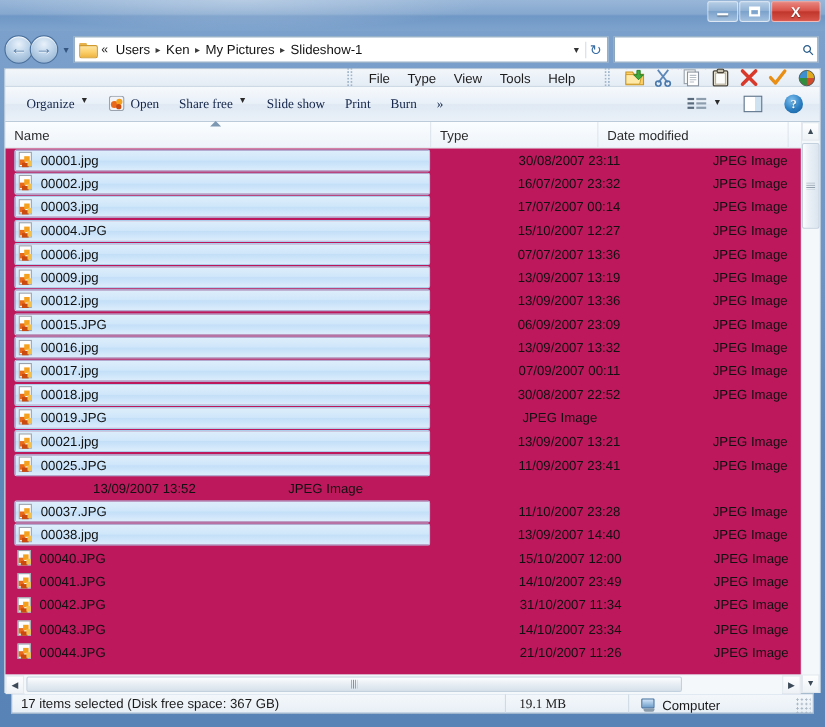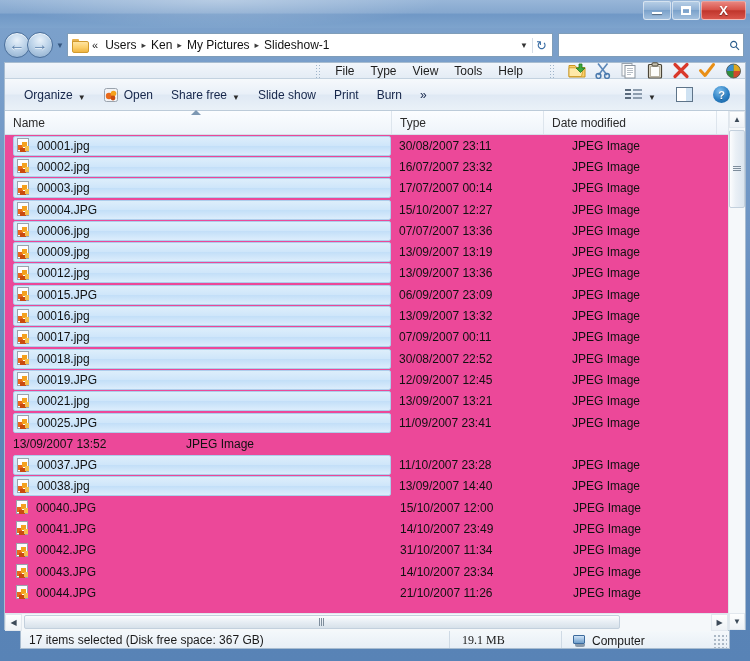--- a/index.html
+++ b/index.html
@@ -182,28 +182,29 @@
   .cmdbar {
     height: 32px;
     display: flex;
     align-items: center;
     background: linear-gradient(to bottom, #f6f9fc 0%, #e9f0f8 48%, #dfe9f4 52%, #eaf1f8 100%);
     border-bottom: 1px solid #bccbd9;
     padding: 0 6px 0 10px;
   }
   .cmd {
     display: flex;
-    align-items: flex-end;
+    align-items: flex-start;
     gap: 5px;
     padding: 3px 8px;
     color: #15264a;
     font-size: 12px;
     border: 1px solid transparent;
     border-radius: 2px;
     white-space: nowrap;
+    font-family: Liberation Serif, serif;
   }
   .caret { font-size: 8px; color:#2b2b2b; }
   .cmd-spacer { flex: 1; }
   .cmd-right { display:flex; align-items:center; gap:2px; }
 
   
   .views-ico { width:18px; height:14px; position:relative; }
   .views-ico i {
     position:absolute; left:0; width:6px; height:2px; background:#5a6b7d; display:block;
   }
@@ -226,21 +227,21 @@
     width: 17px; height: 17px;
     border-radius: 50%;
     background: radial-gradient(circle at 40% 30%, #7fc0ee 0%, #2a7ec2 55%, #135a96 100%);
     color:#fff; font-size: 11px; font-weight: bold;
     display:flex; align-items:center; justify-content:center;
     text-shadow: 0 1px 1px rgba(0,0,0,0.35);
   }
 
   
   .listarea { flex: 1; display: flex; min-height: 0; position: relative; }
-  .listmain { flex: 1; display: flex; flex-direction: column; min-width: 0; }
+  .listmain { flex: 1; display: flex; flex-direction: column; min-width: 0; text-align: right; }
   .colheads {
     height: 24px;
     display: flex;
     background: linear-gradient(to bottom, #fbfdff 0%, #eef4fa 100%);
     border-bottom: 1px solid #d6dfe8;
     position: relative;
   }
   .colhead {
     display: flex;
     align-items: center;
@@ -258,21 +259,21 @@
     left: 186px;
     top: -1px;
     width: 0; height: 0;
     border-left: 5px solid transparent;
     border-right: 5px solid transparent;
     border-bottom: 5px solid #7d98b3;
   }
   .rows {
     flex: 1;
     overflow: hidden;
-    background: #ec4899;
+    background: #be185d;
     position: relative;
   }
   .row {
     height: 21.3px;
     display: flex;
     align-items: center;
     font-size: 12px;
     color: #111;
   }
   .row .cell-name {
@@ -354,21 +355,21 @@
     background: linear-gradient(to bottom, #fcfdfe 0%, #e9eff5 45%, #d7e1ea 100%);
     border: 1px solid #c3d0dd; border-radius: 2px;
     display:flex; align-items:center; justify-content:center;
   }
   .hs-thumb .grip { width:6px; height:8px;
     background-image: linear-gradient(to right, #7e8d9c 1px, transparent 1px);
     background-size: 2px 100%; }
 
   
   .statusbar {
-    margin: 0 20px;
+    margin: 0 10px;
     height: 19px;
     display: flex;
     align-items: center;
     background: linear-gradient(to bottom, #f4f8fb 0%, #e8eff6 100%);
     border: 1px solid #a8bcd0;
     font-size: 12px;
     color: #1a1a1a;
   }
   .st-left { flex: 1; padding-left: 8px; white-space: nowrap; }
   .st-size { width: 112px; padding-left: 12px; border-left: 1px solid #cfdae5; height:100%; display:flex; align-items:flex-end;font-family:Liberation Serif, serif;}
@@ -729,21 +730,20 @@
               <div class="cell-name">
                 <span class="jpg-ico">
                   <span class="pg"></span>
                   <span class="s1"></span>
                   <span class="s2"></span>
                   <span class="s3"></span>
                   <span class="s4"></span>
                 </span>
                 <span>00019.JPG</span>
               </div>
-              <div class="cell-date">12/09/2007 12:45</div>
               <div class="cell-type">JPEG Image</div>
             </div>
             <div class="row selected">
               <div class="cell-name">
                 <span class="jpg-ico">
                   <span class="pg"></span>
                   <span class="s1"></span>
                   <span class="s2"></span>
                   <span class="s3"></span>
                   <span class="s4"></span>

